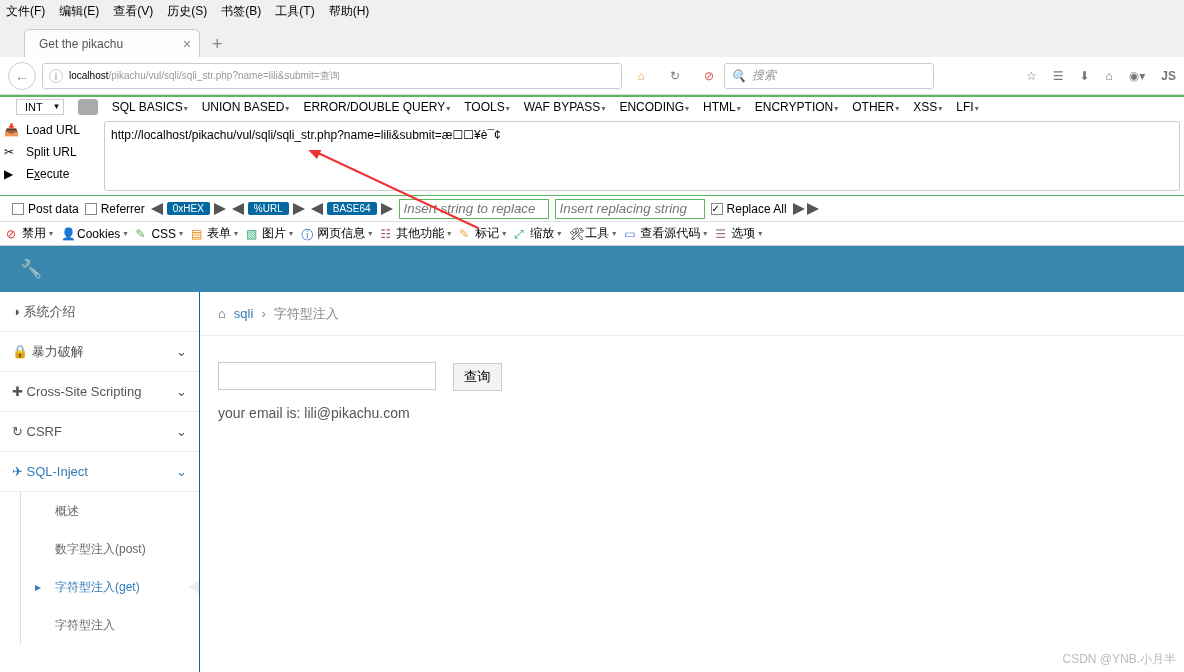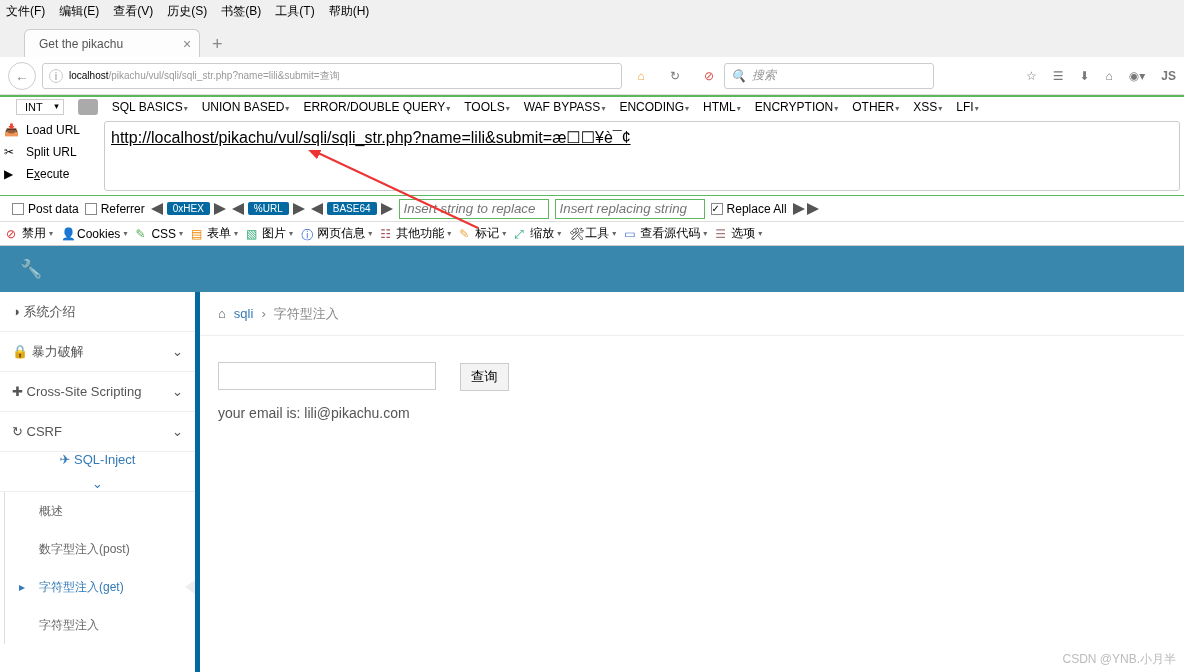--- a/index.html
+++ b/index.html
@@ -33,21 +33,21 @@
 .hb-top .sel { border: 1px solid #ccc; padding: 1px 20px 1px 8px; font-size: 11px; position: relative; }
 .hb-top .sel::after { content: "▾"; position: absolute; right: 4px; font-size: 9px; }
 .hb-top .db { width: 20px; height: 16px; background: #aaa; border-radius: 3px; }
 .hb-top .item::after { content: "▾"; font-size: 8px; margin-left:1px; color:#666; }
 
 .hb-main { display: flex; border-bottom: 1px solid #5db85d; }
 .hb-left { width: 100px; padding: 6px 4px; display:flex; flex-direction: column; gap: 8px; }
 .hb-left .row { display: flex; align-items: center; gap: 6px; font-size: 12px; }
 .hb-left .row u { text-decoration: underline; }
 .hb-left .ico { width: 16px; height: 14px; display:inline-block; }
-.hb-urlbox { flex: 1; margin: 4px; border: 1px solid #ccc; border-radius: 3px; padding: 6px; font-size: 16px; height: 70px; text-decoration: underline; }
+.hb-urlbox { flex: 1; margin: 4px; border: 1px solid #ccc; border-radius: 3px; padding: 6px; font-size: 12px; height: 70px; }
 
 .hb-bottom { height: 26px; display: flex; align-items: center; gap: 6px; padding: 0 12px; font-size: 12px; border-bottom: 1px solid #ddd; }
 .hb-bottom .chk { display: flex; align-items: center; gap: 4px; }
 .hb-bottom .chk .box { width:12px; height:12px; border:1px solid #888; display:inline-block; }
 .hb-bottom .chk .box.checked::after { content:"✓"; font-size:10px; line-height:10px; display:block; }
 .hex { display:flex; align-items:center; gap:4px; }
 .hex .lar { width:0;height:0; border-top:6px solid transparent; border-bottom:6px solid transparent; border-right:12px solid #555; }
 .hex .rar { width:0;height:0; border-top:6px solid transparent; border-bottom:6px solid transparent; border-left:12px solid #555; }
 .hex .cap { background:#0369a1; color:#fff; padding:1px 6px; font-size:10px; border-radius:2px; }
 .insbox { height: 20px; border: 1px solid #5db85d; padding: 0 4px; font-style: italic; color:#888; width: 150px; }
@@ -57,37 +57,37 @@
 .devbar .it { display:flex; align-items:center; gap:2px; padding:0 2px; }
 .devbar .it::after { content:"▾"; font-size:8px; color:#666; margin-left:1px; }
 .devbar .ico { width:14px; height:14px; display:inline-block; }
 
 
 .pika-head { height: 46px; background: #3a87ad; color: #fff; display: flex; align-items: center; padding: 0 20px; font-size: 20px; gap: 10px; }
 .pika-head .wrench { font-size: 18px; }
 
 
 .layout { display: flex; height: calc(672px - 22px - 35px - 38px - 22px - 78px - 26px - 24px - 46px); }
-.sidebar { width: 200px; border-right: 5px solid #0369a1; }
+.sidebar { width: 200px; border-right: 1px solid #0369a1; }
 .sidebar .sitem { height: 40px; border-bottom: 1px solid #eee; display: flex; align-items: center; padding: 0 12px; gap: 8px; font-size: 13px; color:#555; justify-content: space-between; }
-.sidebar .sitem.active { color:#337ab7;flex-direction:column; }
+.sidebar .sitem.active { color:#337ab7; }
 .sidebar .sub { padding-left: 32px; height: 38px; display:flex; align-items:center; font-size:12px; color:#666; border-left: 2px solid #fff; position:relative; }
 .sidebar .sub.sel { color:#337ab7; }
 .sidebar .sub.sel::before { content:""; position:absolute; right:0; top:12px; width:0; height:0; border-top:7px solid transparent; border-bottom:7px solid transparent; border-right:10px solid #eee; }
 .sidebar .sub.sel .caret { position:absolute; left:12px; color:#337ab7; }
-.sidebar .subbar { border-left:1px solid #ddd; margin-left: 4px; }
+.sidebar .subbar { border-left:1px solid #ddd; margin-left: 20px; }
 
 .content { flex:1; padding: 0; }
 .breadcrumb { height: 44px; border-bottom:1px solid #eee; display:flex; align-items:center; padding: 0 18px; gap:8px; font-size:13px; color:#888; }
 .breadcrumb a { color:#337ab7; text-decoration:none; }
 .breadcrumb .home { color:#555; }
 .main { padding: 16px 18px; font-size: 14px; color:#555; }
 .main .frm { margin: 10px 0 14px; }
 .main input.q { width: 218px; height: 28px; border:1px solid #ccc; padding:0 6px; }
-.main button.go { height: 28px; padding: 0 10px; border:1px solid #ccc; background:#f3f3f3; margin-left:20px; }
+.main button.go { height: 28px; padding: 0 10px; border:1px solid #ccc; background:#f3f3f3; margin-left:13px; }
 
 
 .arrow { position:absolute; left: 308px; top: 150px; width: 180px; height: 80px; pointer-events:none; }
 
 .watermark { position:absolute; right:8px; bottom:4px; color:#bbb; font-size:12px; }
 </style>
 </head>
 <body>
 
 <div class="menubar">

